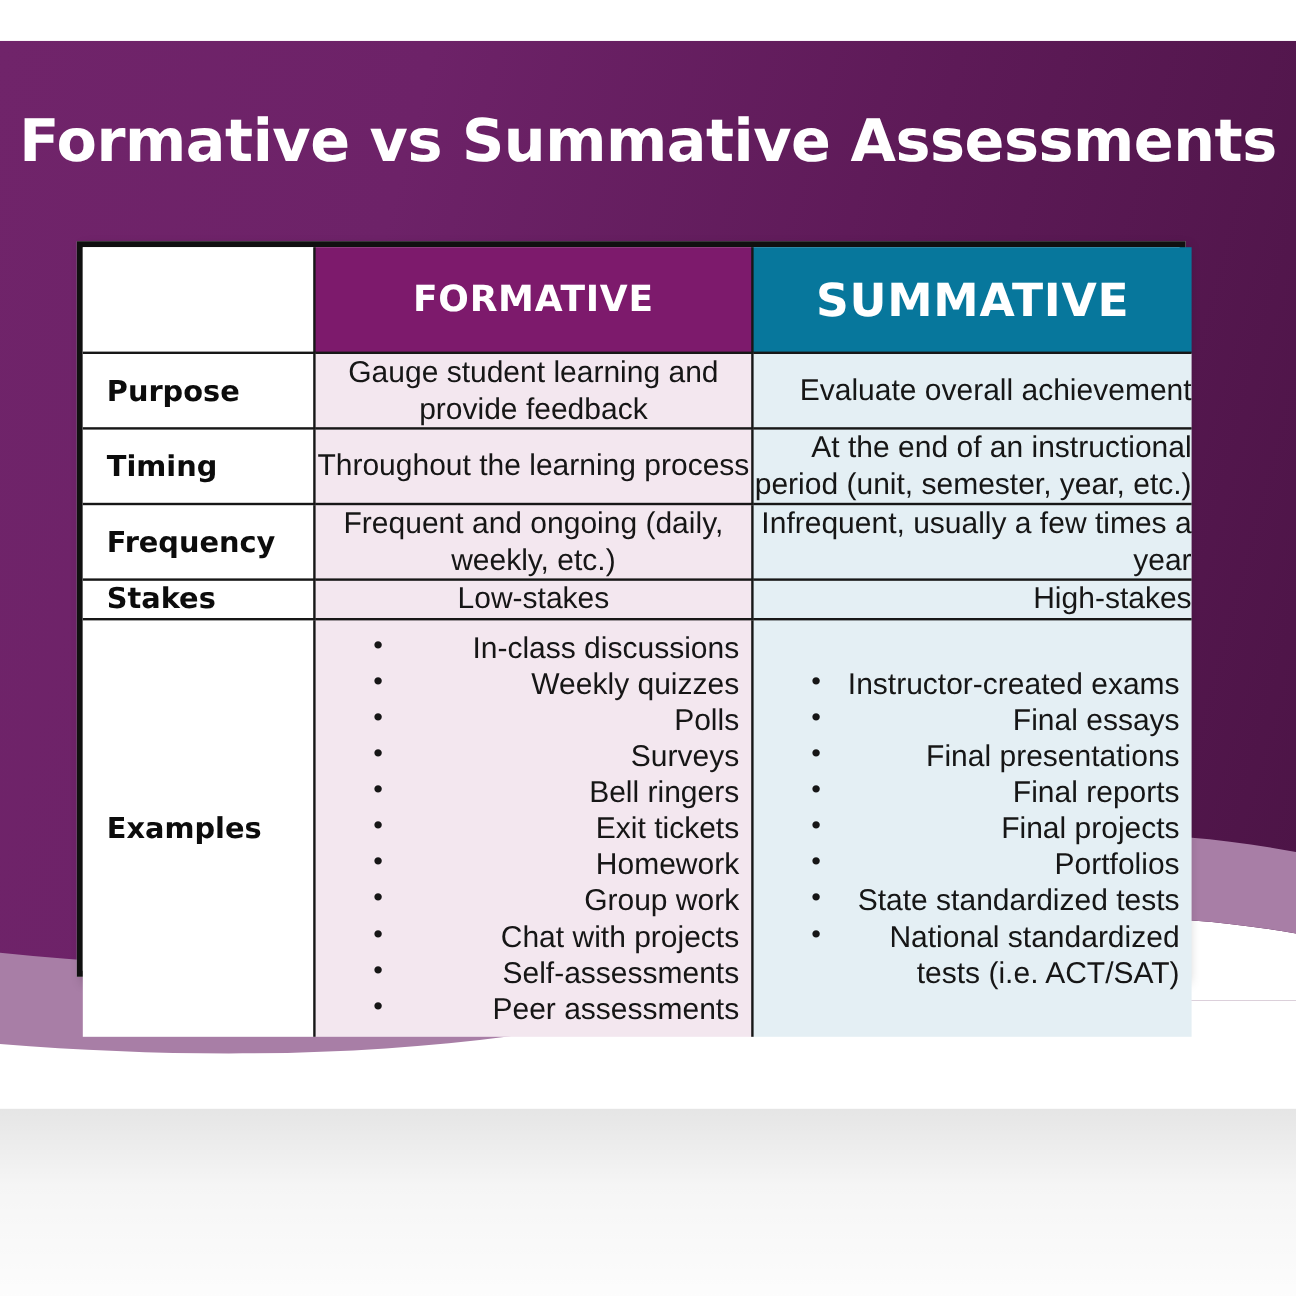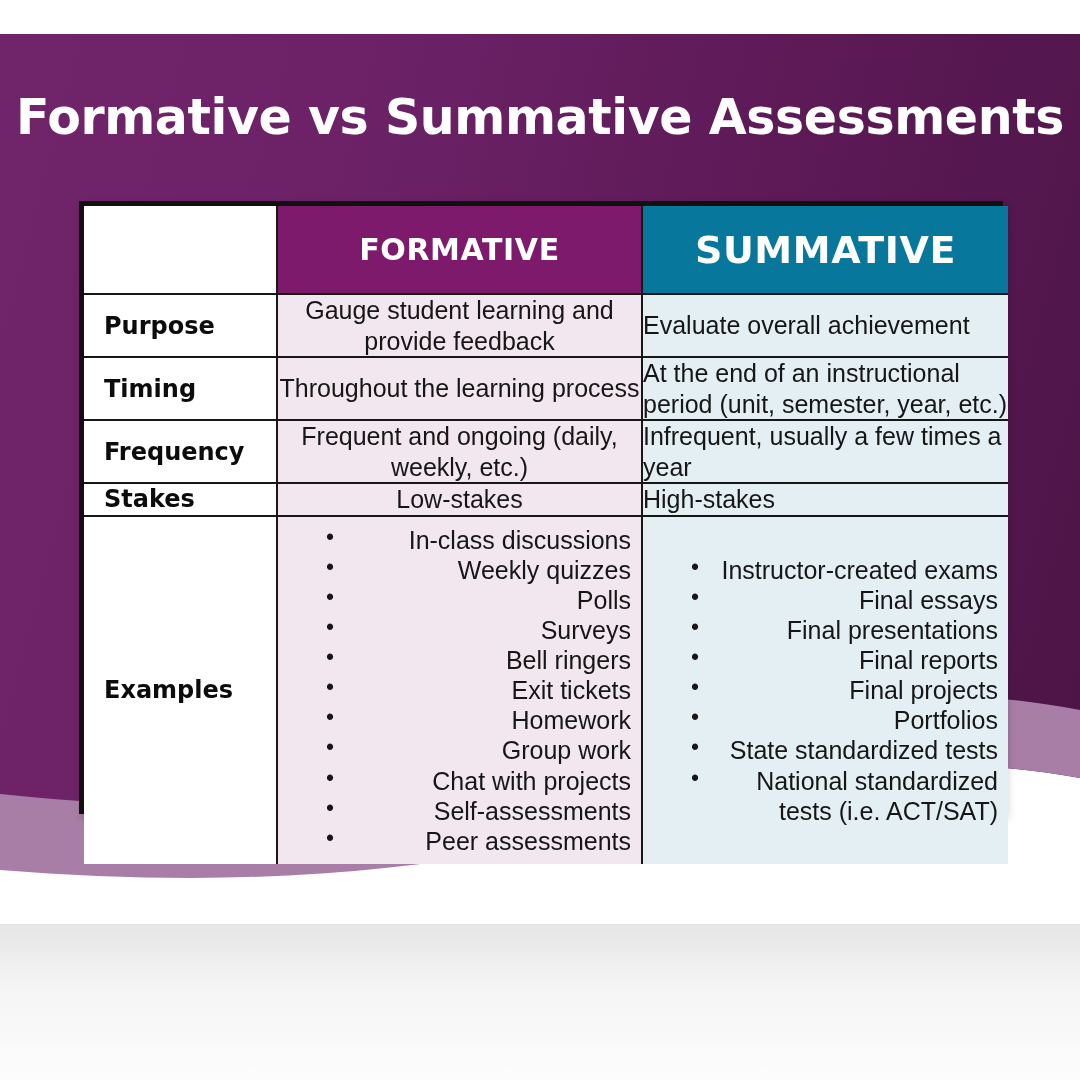--- a/index.html
+++ b/index.html
@@ -60,21 +60,21 @@
     font-size: 49px;
     font-weight: 700;
     letter-spacing: -0.4px;
     line-height: 1.15;
     font-family: "DejaVu Sans", sans-serif;
   }
 
   
   .table-wrap {
     position: absolute;
-    left: 79px;
+    left: 64px;
     top: 167px;
     width: 924px;
     height: 613px;
     border: 5px solid #101010;
     box-sizing: border-box;
     background: #ffffff;
     box-shadow: 4px 5px 9px rgba(0,0,0,0.22);
   }
   table.cmp {
     width: 100%;
@@ -132,21 +132,21 @@
     background: #f3e7ef;
     color: #161616;
     text-align: center;
     font-size: 25px;
     line-height: 1.22;
     padding: 10px 14px;
   }
   .cell-summ {
     background: #e4eff4;
     color: #161616;
-    text-align: left;
+    text-align: right;
     font-size: 25px;
     line-height: 1.22;
     padding: 10px 14px;
   }
 
   .cell-form.list, .cell-summ.list {
     text-align: right;
     vertical-align: middle;
     padding: 8px 10px 8px 42px;
   }

